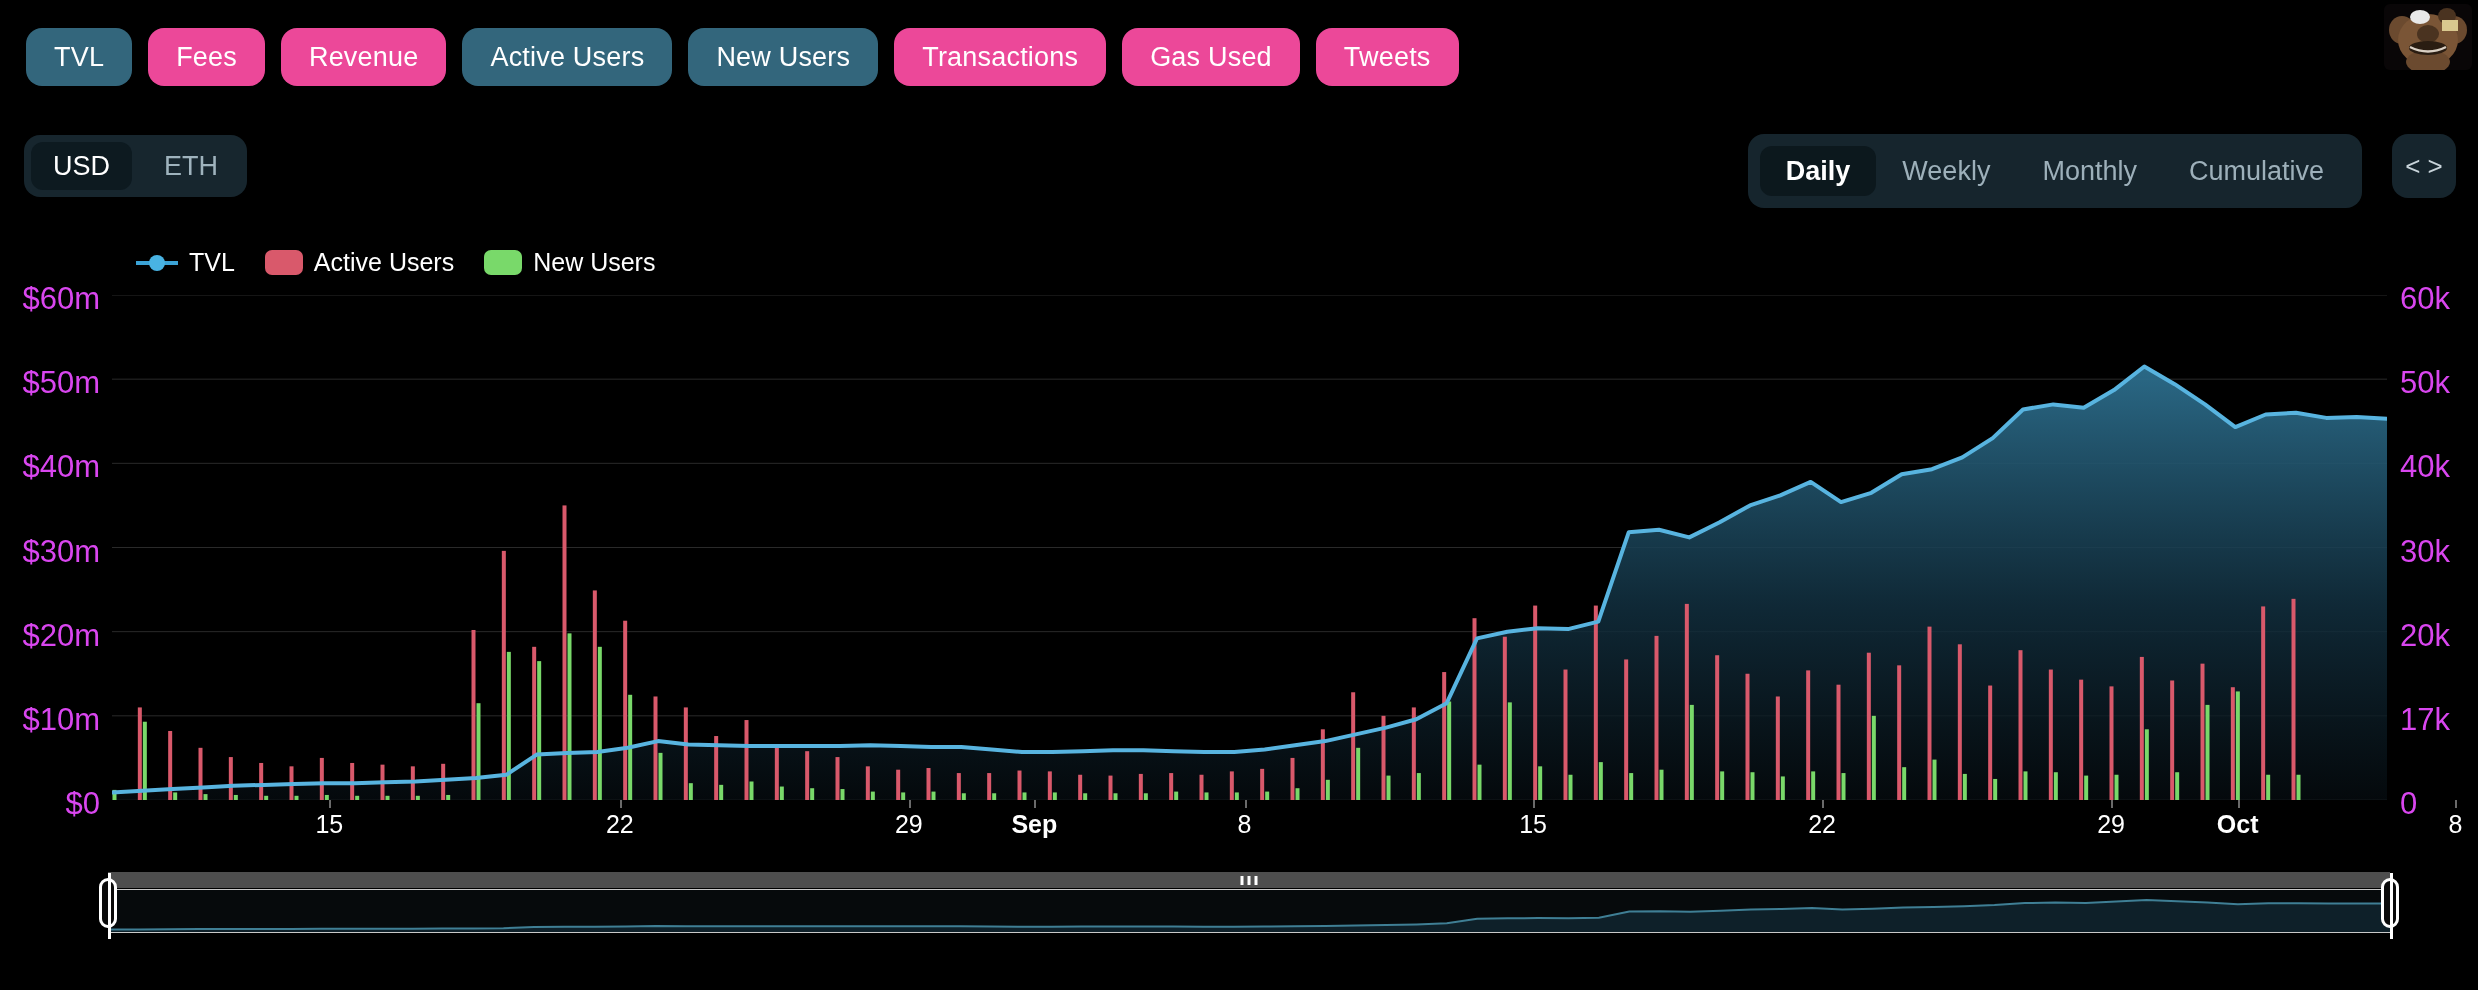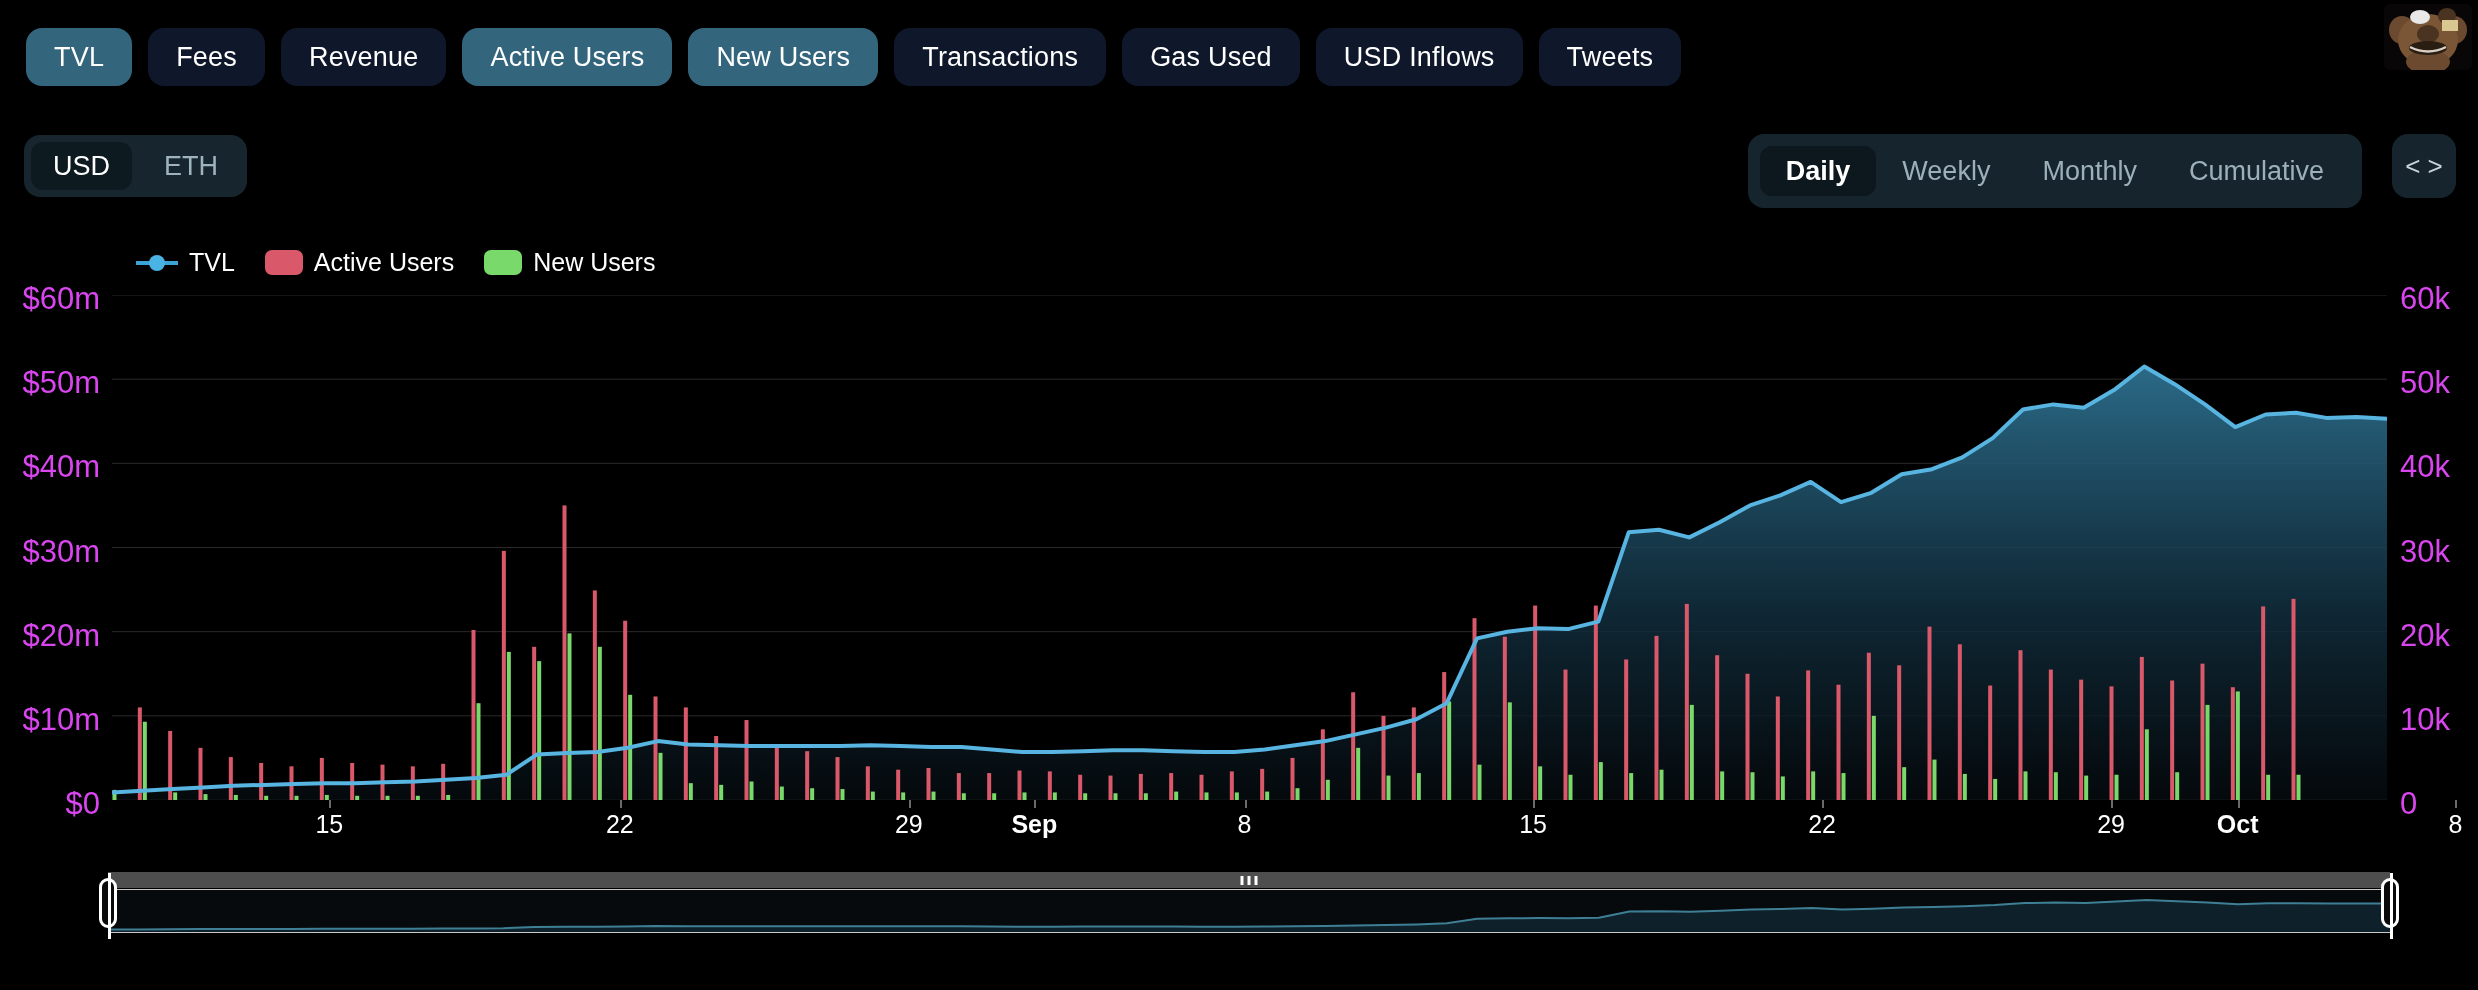--- a/index.html
+++ b/index.html
@@ -13,21 +13,21 @@
 
   
   .metric-row {
     position: absolute; top: 28px; left: 26px;
     display: flex; gap: 16px; align-items: center;
   }
   .metric-btn {
     height: 58px; padding: 0 28px;
     display: flex; align-items: center; justify-content: center;
     border-radius: 16px;
-    background: #0f172a;
+    background: #ec4899;
     color: #ffffff;
     font-size: 27px;
     letter-spacing: .2px;
     white-space: nowrap;
     cursor: pointer;
     border: none;
   }
   .metric-btn.active { background: #33667c; }
 
   
@@ -168,21 +168,20 @@
 <div class="page">
 
   <div class="metric-row" id="metric-row">
       <button class="metric-btn active">TVL</button>
       <button class="metric-btn">Fees</button>
       <button class="metric-btn">Revenue</button>
       <button class="metric-btn active">Active Users</button>
       <button class="metric-btn active">New Users</button>
       <button class="metric-btn">Transactions</button>
       <button class="metric-btn">Gas Used</button>
-      <button class="metric-btn">USD Inflows</button>
       <button class="metric-btn">Tweets</button>
     </div>
 
   <div class="avatar">
     <svg viewBox="0 0 88 66" width="88" height="66">
       <rect x="0" y="0" width="88" height="66" fill="#090607"></rect>
       <ellipse cx="18" cy="26" rx="13" ry="14" fill="#6b4a2f"></ellipse>
       <ellipse cx="70" cy="26" rx="13" ry="14" fill="#6b4a2f"></ellipse>
       <ellipse cx="44" cy="36" rx="30" ry="26" fill="#7a5536"></ellipse>
       <ellipse cx="44" cy="58" rx="22" ry="12" fill="#6b4a2f"></ellipse>
@@ -410,21 +409,21 @@
         <div class="ylabel-left" style="top: 491px;">$0</div>
         <div class="ylabel-left" style="top: 406.833px;">$10m</div>
         <div class="ylabel-left" style="top: 322.667px;">$20m</div>
         <div class="ylabel-left" style="top: 238.5px;">$30m</div>
         <div class="ylabel-left" style="top: 154.333px;">$40m</div>
         <div class="ylabel-left" style="top: 70.1667px;">$50m</div>
         <div class="ylabel-left" style="top: -14px;">$60m</div>
       </div>
     <div id="axis-right">
         <div class="ylabel-right" style="top: 491px;">0</div>
-        <div class="ylabel-right" style="top: 406.833px;">10k</div>
+        <div class="ylabel-right" style="top: 406.833px;">17k</div>
         <div class="ylabel-right" style="top: 322.667px;">20k</div>
         <div class="ylabel-right" style="top: 238.5px;">30k</div>
         <div class="ylabel-right" style="top: 154.333px;">40k</div>
         <div class="ylabel-right" style="top: 70.1667px;">50k</div>
         <div class="ylabel-right" style="top: -14px;">60k</div>
       </div>
     <div id="x-axis">
         <div class="xlab" style="left: 329.322px;">15</div>
         <div class="tick" style="left: 329.322px;"></div>
         <div class="xlab" style="left: 619.876px;">22</div>

